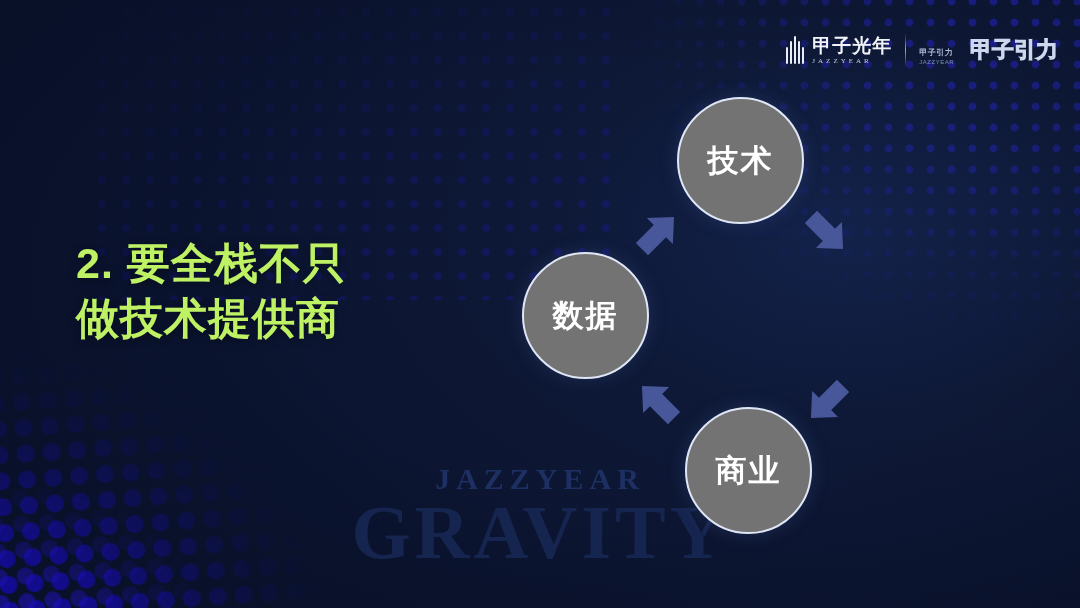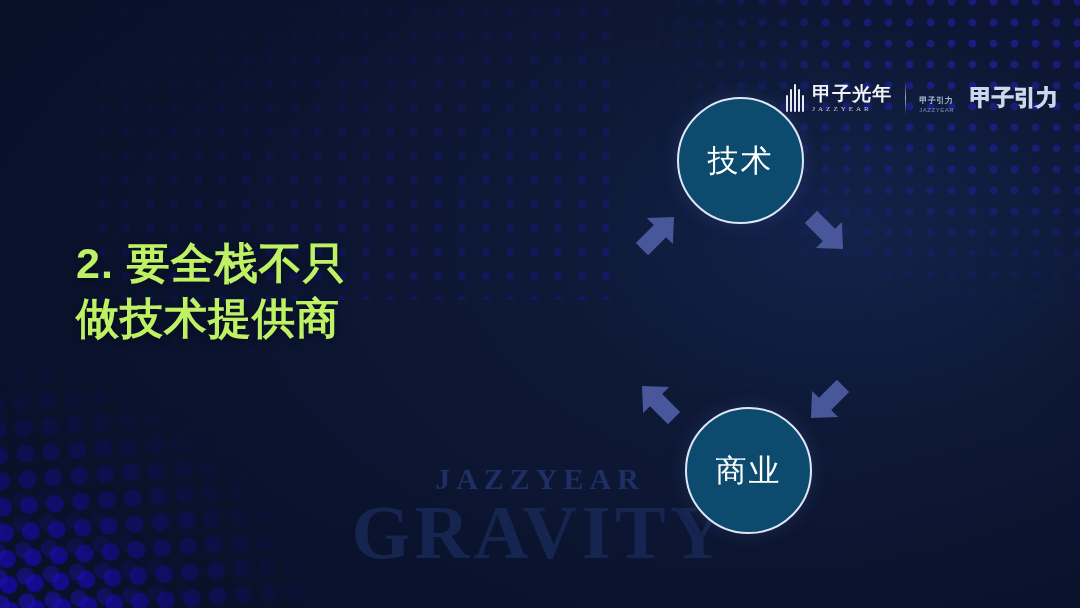--- a/index.html
+++ b/index.html
@@ -114,21 +114,20 @@
 
   
   .logo-bar {
     position: absolute;
     top: 30px;
     right: 22px;
     display: flex;
     align-items: center;
     gap: 13px;
     height: 40px;
-    margin-top: 48px;
   }
   .logo-left {
     display: flex;
     align-items: center;
     gap: 8px;
   }
   .logo-bars {
     display: flex;
     align-items: flex-end;
     gap: 2px;
@@ -211,29 +210,29 @@
     left: 500px;
     top: 75px;
     width: 490px;
     height: 490px;
   }
   .node {
     position: absolute;
     width: 127px;
     height: 127px;
     border-radius: 50%;
-    background: #0c4a6e;
+    background: #737373;
     border: 2px solid #dfe6f6;
     box-sizing: border-box;
     display: flex;
     align-items: center;
     justify-content: center;
     color: #ffffff;
     font-size: 31px;
-    font-weight: 400;
+    font-weight: 700;
     letter-spacing: 2px;
     box-shadow: 0 0 18px rgba(70,88,150,0.30);
   }
   .node-top    { left: 177px; top: 22px; }
   .node-right  { left: 332px; top: 177px; }
   .node-bottom { left: 185px; top: 332px; justify-content: center; }
   .node-left   { left: 22px;  top: 177px; }
 
   .arrow {
     position: absolute;
@@ -291,20 +290,23 @@
 做技术提供商</div>
 
   <div class="diagram">
 
     <div class="node node-top">
       <span>技术</span>
     </div>
     <div class="node node-bottom">
       <span>商业</span>
     </div>
+    <div class="node node-left">
+      <span>数据</span>
+    </div>
 
     <div class="arrow arrow-tl">
       <svg viewBox="0 0 100 100">
         <g transform="rotate(45 50 50)">
           <path d="M50 8 L84 45 L66 45 L66 92 L34 92 L34 45 L16 45 Z" fill="#47579a"></path>
         </g>
       </svg>
     </div>
 
     <div class="arrow arrow-tr">

